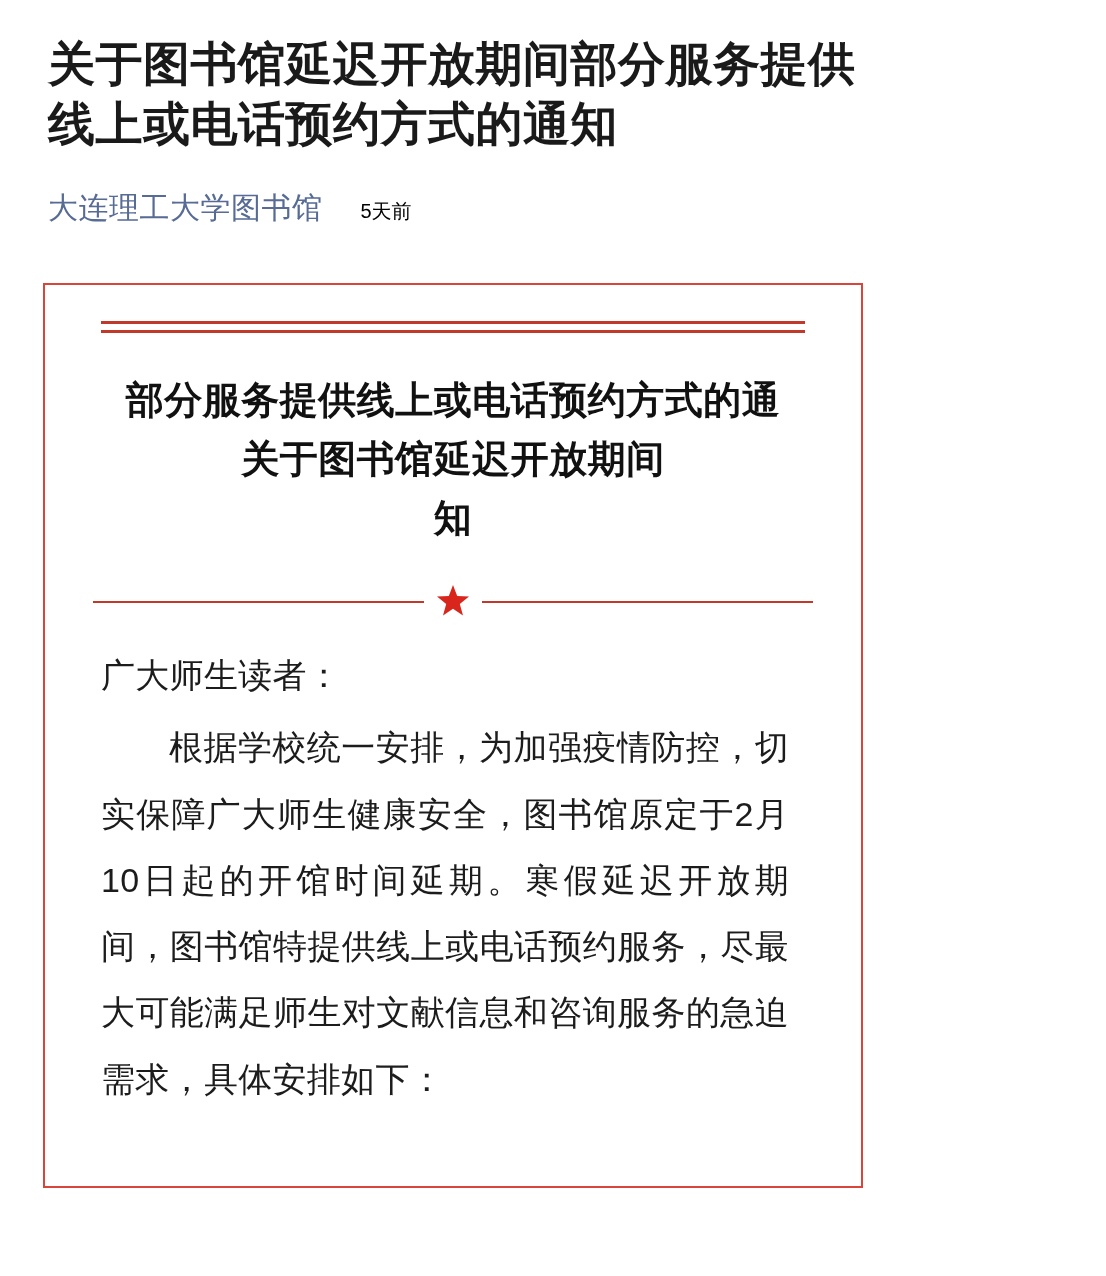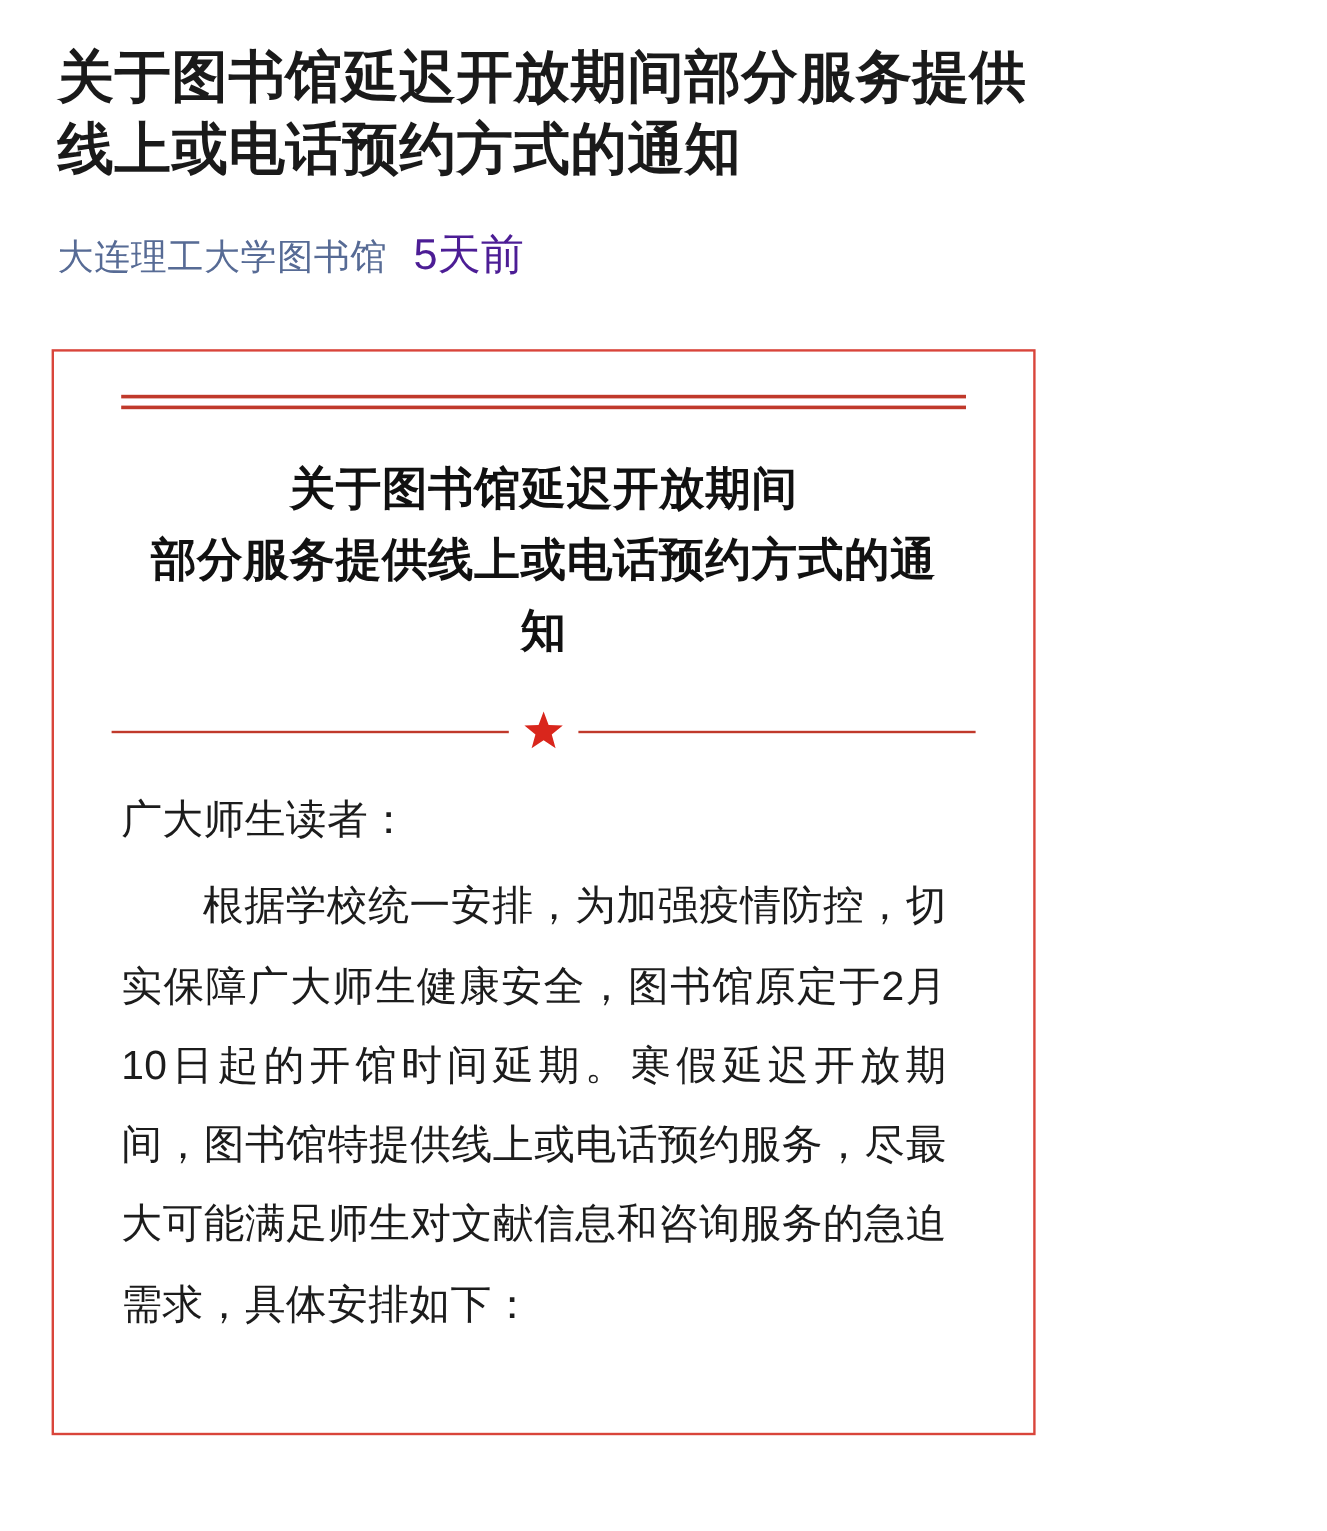--- a/index.html
+++ b/index.html
@@ -30,30 +30,30 @@
     line-height: 1.28;
     font-weight: bold;
     letter-spacing: 0.5px;
     color: #1a1a1a;
     margin: 0;
   }
   .meta-row {
     margin-top: 34px;
     display: flex;
     align-items: baseline;
-    gap: 22px;
+    gap: 38px;
   }
   .meta-source {
     font-size: 30px;
     color: #576b95;
     letter-spacing: 0.5px;
   }
   .meta-time {
-    font-size: 36px;
-    color: #4c1d95;
+    font-size: 20px;
+    color: #000000;
   }
 
   
   .notice-card {
     margin: 54px 43px 0 43px;
     border: 2px solid #d9453b;
     box-sizing: border-box;
     padding: 14px 12px 0 12px;
     background: #ffffff;
     position: relative;
@@ -135,22 +135,22 @@
       <span class="meta-source">大连理工大学图书馆</span>
       <span class="meta-time">5天前</span>
     </div>
   </div>
 
   <div class="notice-card">
 
     <div class="double-rule"></div>
 
     <div class="notice-title">
+      <span class="line">部分服务提供线上或电话预约方式的通</span>
       <span class="line">关于图书馆延迟开放期间</span>
-      <span class="line">部分服务提供线上或电话预约方式的通</span>
       <span class="line">知</span>
     </div>
 
     <div class="star-divider">
       <div class="rule"></div>
       <div class="star">
         <svg width="34" height="33" viewBox="0 0 34 33" aria-hidden="true">
           <polygon points="17,1 21.2,12.1 33,12.6 23.8,20 27,31.5 17,24.8 7,31.5 10.2,20 1,12.6 12.8,12.1" fill="#d9261c"></polygon>
         </svg>
       </div>

